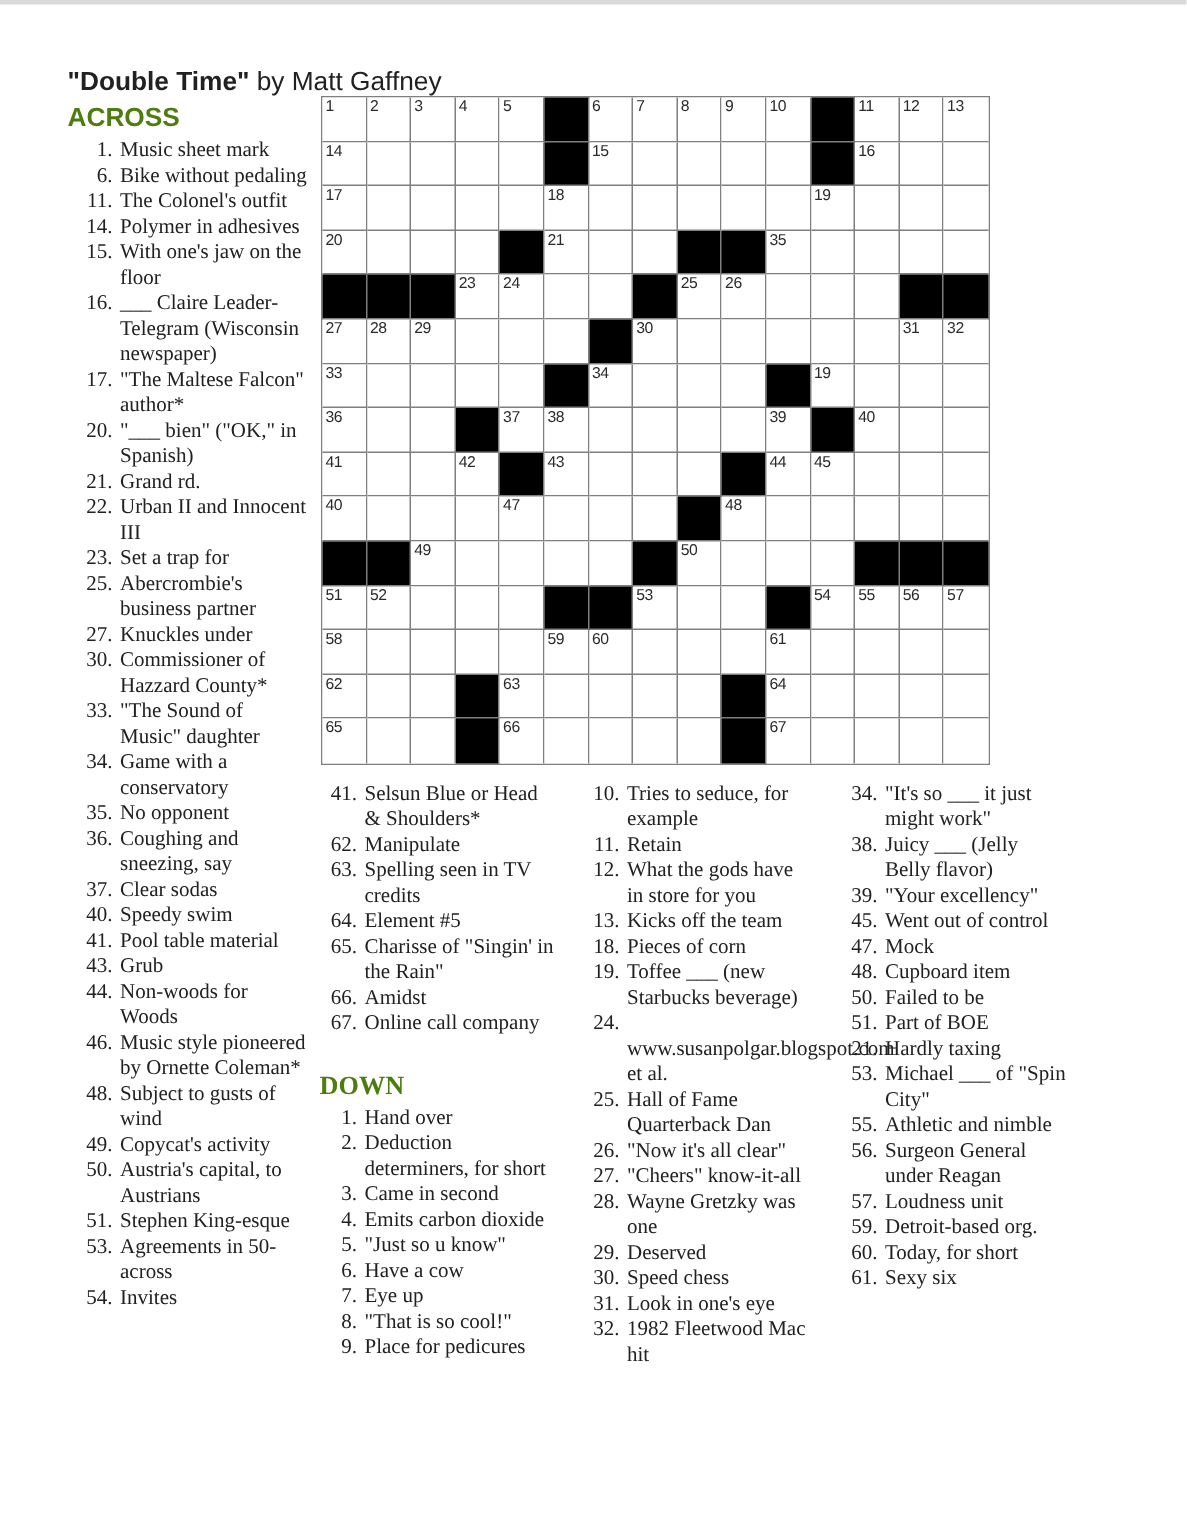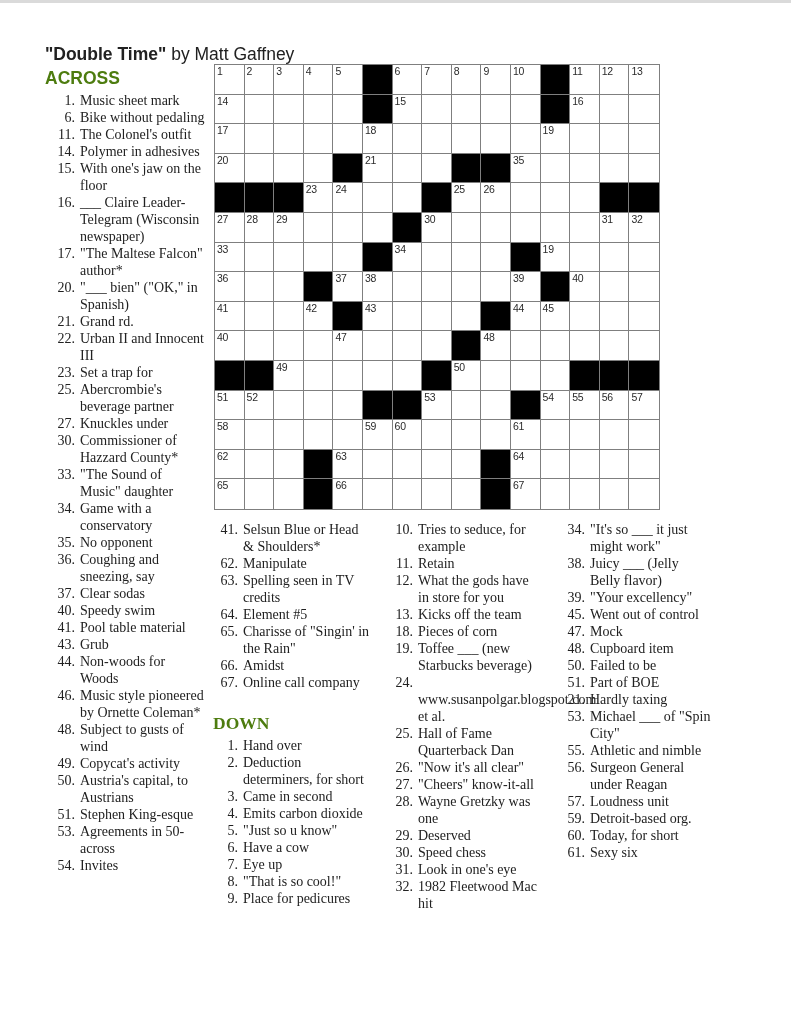--- a/index.html
+++ b/index.html
@@ -59,21 +59,21 @@
     <div class="clue"><span class="num">6.</span><span>Bike without pedaling</span></div>
     <div class="clue"><span class="num">11.</span><span>The Colonel's outfit</span></div>
     <div class="clue"><span class="num">14.</span><span>Polymer in adhesives</span></div>
     <div class="clue"><span class="num">15.</span><span>With one's jaw on the floor</span></div>
     <div class="clue"><span class="num">16.</span><span>___ Claire Leader-Telegram (Wisconsin newspaper)</span></div>
     <div class="clue"><span class="num">17.</span><span>"The Maltese Falcon" author*</span></div>
     <div class="clue"><span class="num">20.</span><span>"___ bien" ("OK," in Spanish)</span></div>
     <div class="clue"><span class="num">21.</span><span>Grand rd.</span></div>
     <div class="clue"><span class="num">22.</span><span>Urban II and Innocent III</span></div>
     <div class="clue"><span class="num">23.</span><span>Set a trap for</span></div>
-    <div class="clue"><span class="num">25.</span><span>Abercrombie's beverage partner</span></div>
+    <div class="clue"><span class="num">25.</span><span>Abercrombie's business partner</span></div>
     <div class="clue"><span class="num">27.</span><span>Knuckles under</span></div>
     <div class="clue"><span class="num">30.</span><span>Commissioner of Hazzard County*</span></div>
     <div class="clue"><span class="num">33.</span><span>"The Sound of Music" daughter</span></div>
     <div class="clue"><span class="num">34.</span><span>Game with a conservatory</span></div>
     <div class="clue"><span class="num">35.</span><span>No opponent</span></div>
     <div class="clue"><span class="num">36.</span><span>Coughing and sneezing, say</span></div>
     <div class="clue"><span class="num">37.</span><span>Clear sodas</span></div>
     <div class="clue"><span class="num">40.</span><span>Speedy swim</span></div>
     <div class="clue"><span class="num">41.</span><span>Pool table material</span></div>
     <div class="clue"><span class="num">43.</span><span>Grub</span></div>

